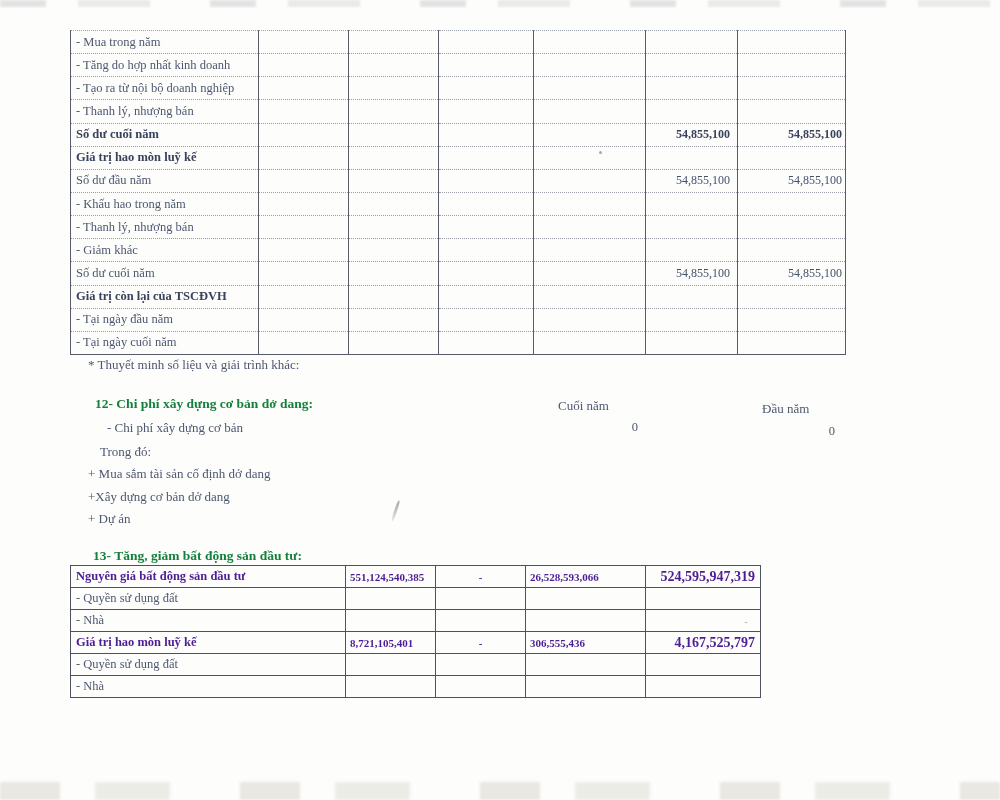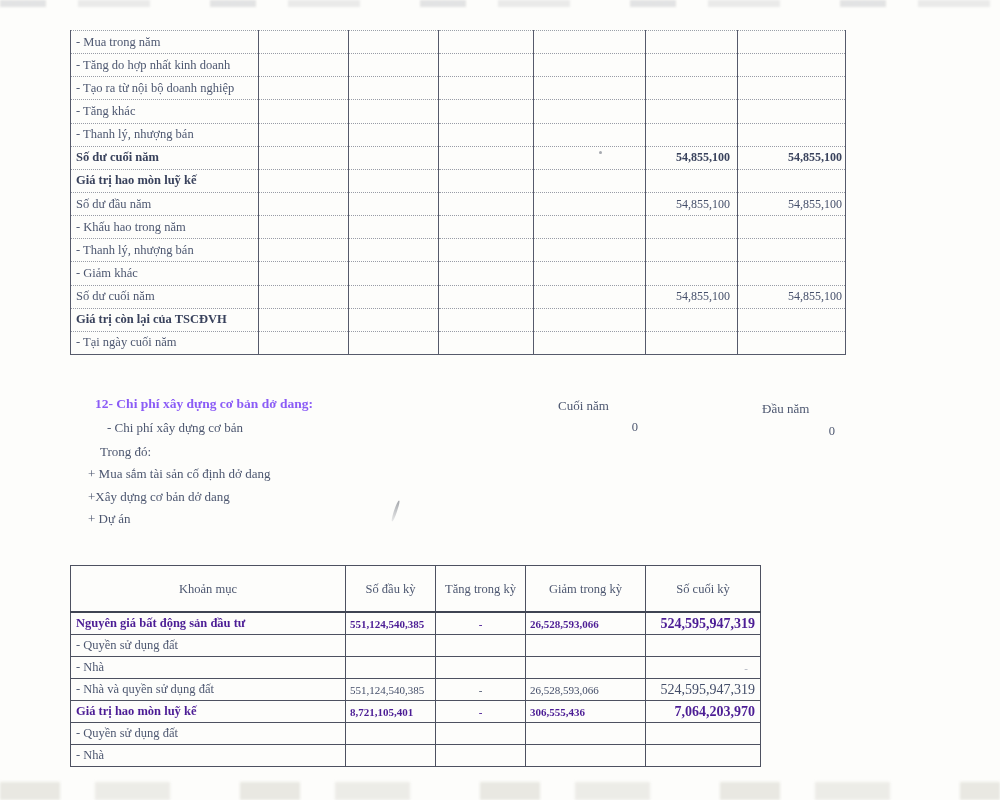--- a/index.html
+++ b/index.html
@@ -30,21 +30,21 @@
   .pen-mark{
     position:absolute;left:394px;top:500px;width:3px;height:22px;
     border-radius:60% 40% 50% 50%;
     background:linear-gradient(180deg, rgba(90,95,105,.55), rgba(120,125,135,.15));
     transform:rotate(18deg);
   }
   .speck{position:absolute;width:3px;height:3px;border-radius:50%;background:rgba(80,85,100,.5);}
 
   
   .tx{position:absolute;white-space:nowrap;font-size:13px;}
-  .bold{font-weight:bold;color:#8b5cf6;text-align:right;}
+  .bold{font-weight:bold;color:#15803d;text-align:right;}
 
   
   table{border-collapse:collapse;table-layout:fixed;}
   .t1{
     position:absolute;left:70px;top:30px;width:775px;height:325px;
     border-left:1.5px solid #565a6b;
     border-right:1.5px solid #565a6b;
     border-bottom:1.5px solid #565a6b;
     border-top:1px dotted #9aa0a8;
   }
@@ -136,29 +136,20 @@
     <tr>
       <td class="lbl">- Tạo ra từ nội bộ doanh nghiệp</td>
       <td></td>
           <td></td>
           <td></td>
           <td></td>
           <td></td>
           <td></td>
     </tr>
     <tr>
-      <td class="lbl">- Tăng khác</td>
-      <td></td>
-          <td></td>
-          <td></td>
-          <td></td>
-          <td></td>
-          <td></td>
-    </tr>
-    <tr>
       <td class="lbl">- Thanh lý, nhượng bán</td>
       <td></td>
           <td></td>
           <td></td>
           <td></td>
           <td></td>
           <td></td>
     </tr>
     <tr class="b">
       <td class="lbl">Số dư cuối năm</td>
@@ -226,62 +217,66 @@
     <tr class="b">
       <td class="lbl">Giá trị còn lại của TSCĐVH</td>
       <td></td>
           <td></td>
           <td></td>
           <td></td>
           <td></td>
           <td></td>
     </tr>
     <tr>
+      <td class="lbl">- Tại ngày đầu năm</td>
+      <td></td>
+          <td></td>
+          <td></td>
+          <td></td>
+          <td></td>
+          <td></td>
+    </tr>
+    <tr>
       <td class="lbl">- Tại ngày cuối năm</td>
       <td></td>
           <td></td>
           <td></td>
           <td></td>
           <td></td>
           <td></td>
     </tr>
   </tbody>
     </table>
 
+  <div class="tx" style="left:88px;top:357px;">* Thuyết minh số liệu và giải trình khác:</div>
 
   <div class="tx bold" style="left:95px;top:396px;font-size:13.5px;">12- Chi phí xây dựng cơ bản dở dang:</div>
   <div class="tx" style="left:558px;top:398px;">Cuối năm</div>
   <div class="tx" style="left:762px;top:401px;">Đầu năm</div>
 
   <div class="tx" style="left:107px;top:420px;text-align:center;">- Chi phí xây dựng cơ bản</div>
   <div class="num0" style="left:560px;top:420px;width:78px;">0</div>
   <div class="num0" style="left:757px;top:424px;width:78px;">0</div>
 
   <div class="tx" style="left:100px;top:444px;">Trong đó:</div>
   <div class="tx" style="left:88px;top:466px;">+ Mua sắm tài sản cố định dở dang</div>
   <div class="tx" style="left:88px;top:489px;">+Xây dựng cơ bản dở dang</div>
   <div class="tx" style="left:88px;top:511px;">+ Dự án</div>
 
+  <div class="tx bold" style="left:93px;top:548px;font-size:13.5px;">13- Tăng, giảm bất động sản đầu tư:</div>
 
   <table class="t2">
     <colgroup>
       <col style="width:275px">
         <col style="width:90px">
         <col style="width:90px">
       <col style="width:120px">
         <col style="width:115px">
     </colgroup>
     <tbody>
-        <tr>
-      <th>Khoản mục</th>
-      <th>Số đầu kỳ</th>
-      <th>Tăng trong kỳ</th>
-      <th>Giảm trong kỳ</th>
-      <th>Số cuối kỳ</th>
-    </tr>
     <tr class="b">
       <td class="lbl">Nguyên giá bất động sản đầu tư</td>
       <td class="num">551,124,540,385</td>
       <td class="dash">-</td>
       <td class="num">26,528,593,066</td>
       <td class="num-last">524,595,947,319</td>
     </tr>
     <tr>
       <td class="lbl">- Quyền sử dụng đất</td>
       <td></td>
@@ -289,33 +284,26 @@
           <td></td>
           <td></td>
     </tr>
     <tr>
       <td class="lbl">- Nhà</td>
       <td></td>
           <td></td>
           <td></td>
       <td class="dash-faint">-</td>
     </tr>
-    <tr>
-      <td class="lbl">- Nhà và quyền sử dụng đất</td>
-      <td class="num">551,124,540,385</td>
-      <td class="dash">-</td>
-      <td class="num">26,528,593,066</td>
-      <td class="num-last">524,595,947,319</td>
-    </tr>
     <tr class="b">
       <td class="lbl">Giá trị hao mòn luỹ kế</td>
       <td class="num">8,721,105,401</td>
       <td class="dash">-</td>
       <td class="num">306,555,436</td>
-      <td class="num-last">7,064,203,970</td>
+      <td class="num-last">4,167,525,797</td>
     </tr>
     <tr>
       <td class="lbl">- Quyền sử dụng đất</td>
       <td></td>
           <td></td>
           <td></td>
           <td></td>
     </tr>
     <tr>
       <td class="lbl">- Nhà</td>

